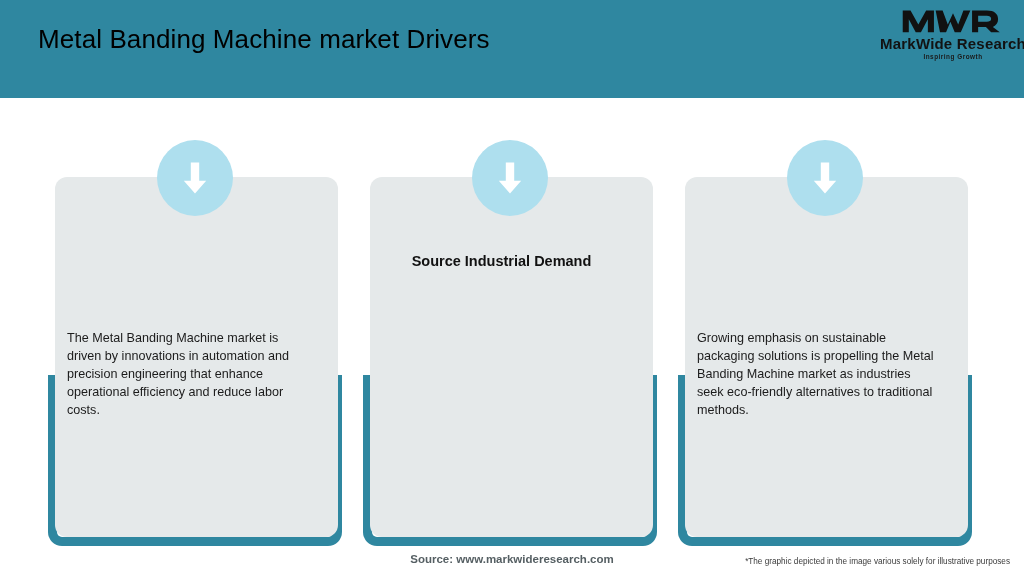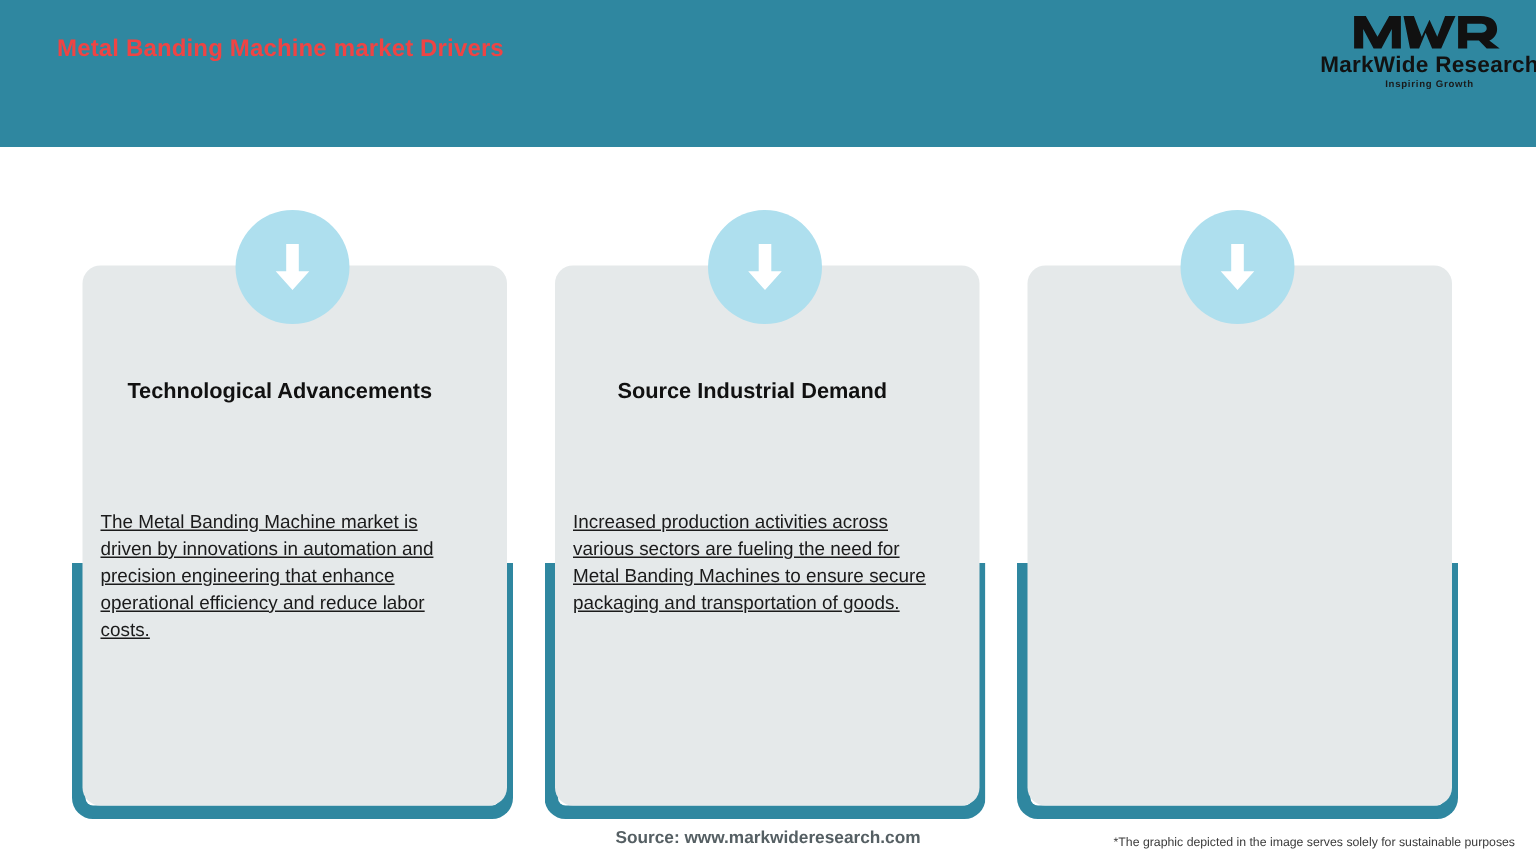--- a/index.html
+++ b/index.html
@@ -21,23 +21,23 @@
     left: 0;
     top: 0;
     width: 1024px;
     height: 98px;
     background: #2f87a0;
   }
   #header-title {
     position: absolute;
     left: 38px;
     top: 24px;
-    font-size: 16px;
-    font-weight: bold;
-    color: #ef4444;
+    font-size: 26px;
+    font-weight: normal;
+    color: #000000;
     letter-spacing: 0.1px;
     white-space: nowrap;
   }
 
   
   #brand-logo {
     position: absolute;
     right: 12px;
     top: 8px;
     width: 118px;
@@ -126,27 +126,26 @@
     text-align: center;
     font-size: 14.5px;
     font-weight: bold;
     color: #111111;
     line-height: 1.25;
   }
 
   .card-text {
     position: absolute;
     left: 22px;
-    top: 200px;
+    top: 190px;
     width: 243px;
     font-size: 12.6px;
     color: #1b1b1b;
     line-height: 1.42;
     text-align: left;
-    text-decoration: underline;
   }
 
   
   #footer-source {
     position: absolute;
     left: 0;
     top: 553px;
     width: 1024px;
     text-align: center;
     font-size: 11.5px;
@@ -181,40 +180,39 @@
 </div>
 
 <div class="card-group" id="card-group-0">
   <div class="accent-frame"></div>
   <div class="card-body"></div>
   <div class="card-icon">
     <svg viewBox="0 0 40 48" width="28" height="34" aria-hidden="true">
       <path d="M14 2 L26 2 L26 28 L36 28 L20 46 L4 28 L14 28 Z" fill="#ffffff"></path>
     </svg>
   </div>
-  <div class="card-title">Technological Advancements</div>
   <div class="card-text">The Metal Banding Machine market is driven by innovations in automation and precision engineering that enhance operational efficiency and reduce labor costs.</div>
 </div>
 
 <div class="card-group" id="card-group-1">
   <div class="accent-frame"></div>
   <div class="card-body"></div>
   <div class="card-icon">
     <svg viewBox="0 0 40 48" width="28" height="34" aria-hidden="true">
       <path d="M14 2 L26 2 L26 28 L36 28 L20 46 L4 28 L14 28 Z" fill="#ffffff"></path>
     </svg>
   </div>
   <div class="card-title">Source Industrial Demand</div>
-  <div class="card-text">Increased production activities across various sectors are fueling the need for Metal Banding Machines to ensure secure packaging and transportation of goods.</div>
 </div>
 
 <div class="card-group" id="card-group-2">
   <div class="accent-frame"></div>
   <div class="card-body"></div>
   <div class="card-icon">
     <svg viewBox="0 0 40 48" width="28" height="34" aria-hidden="true">
       <path d="M14 2 L26 2 L26 28 L36 28 L20 46 L4 28 L14 28 Z" fill="#ffffff"></path>
     </svg>
   </div>
+  <div class="card-text">Growing emphasis on sustainable packaging solutions is propelling the Metal Banding Machine market as industries seek eco-friendly alternatives to traditional methods.</div>
 </div>
 
 <div id="footer-source">Source: www.markwideresearch.com</div>
-<div id="footer-disclaimer">*The graphic depicted in the image serves solely for sustainable purposes</div>
+<div id="footer-disclaimer">*The graphic depicted in the image various solely for illustrative purposes</div>
 
 </body></html>

